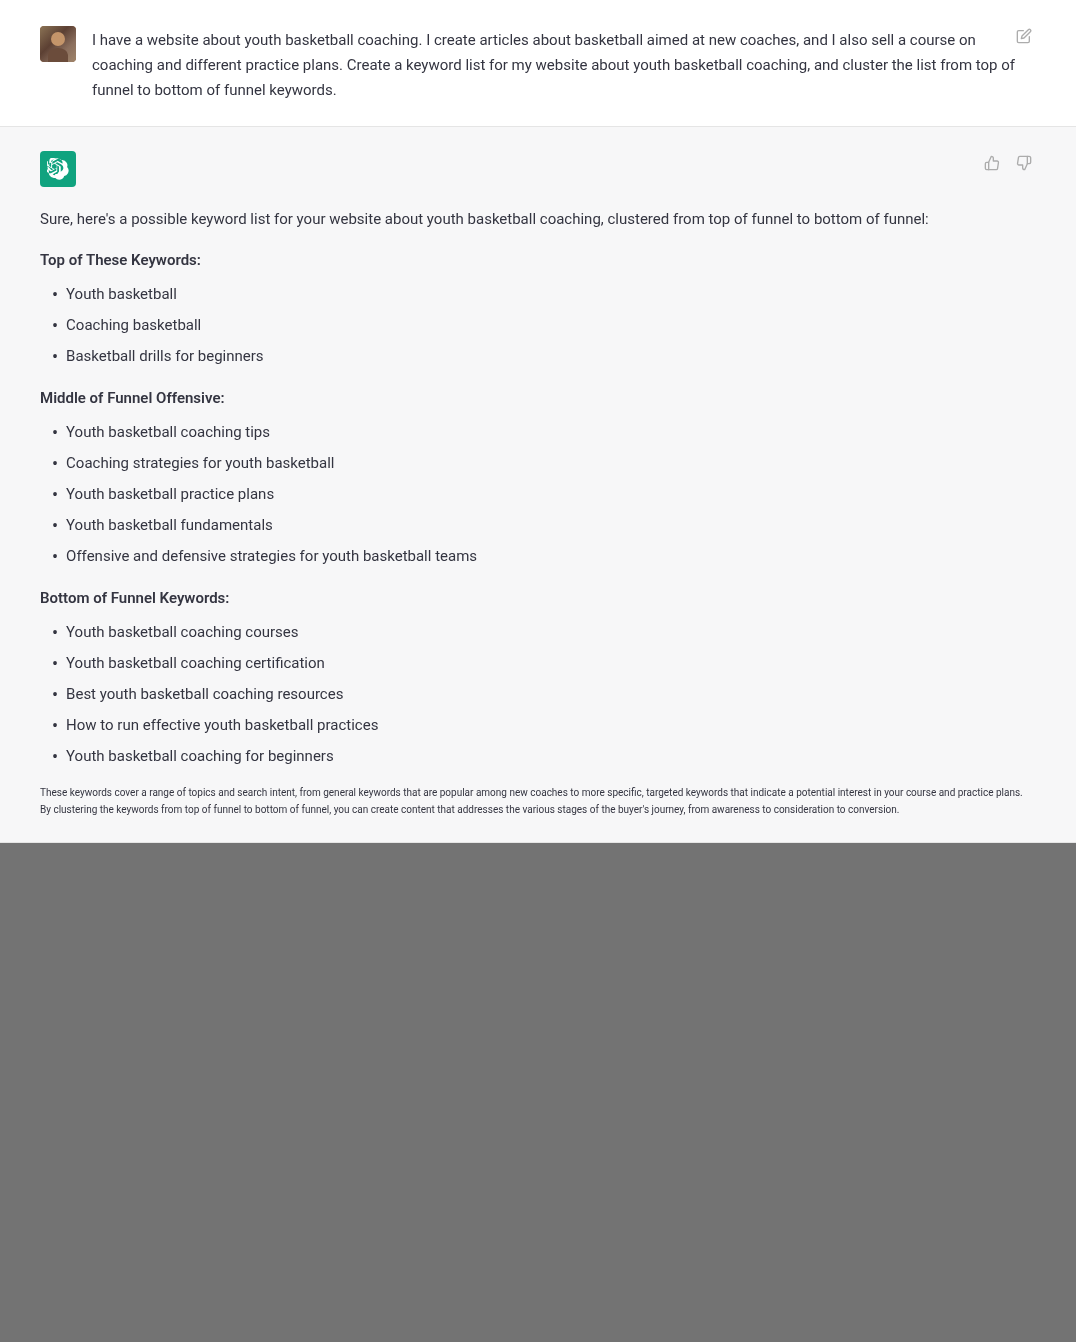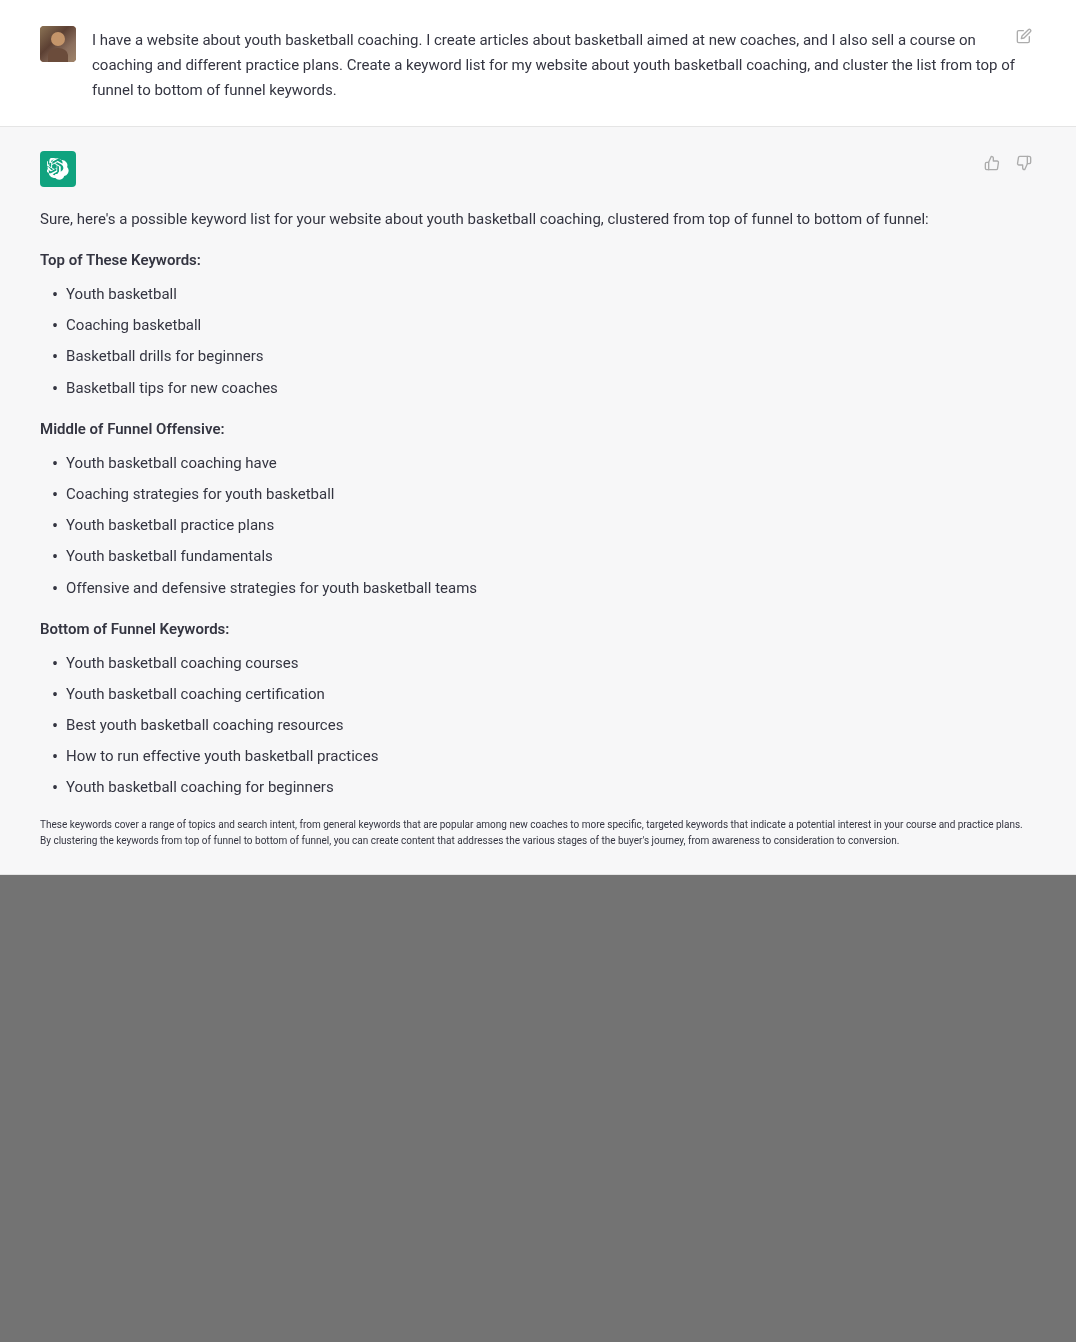--- a/index.html
+++ b/index.html
@@ -194,29 +194,26 @@
       <ul class="keyword-list">
         <li>
             <span>Youth basketball</span>
           </li>
         <li>
             <span>Coaching basketball</span>
           </li>
         <li>
             <span>Basketball drills for beginners</span>
           </li>
-        <li>
-            <span>Basketball tips for new coaches</span>
-          </li>
       </ul>
 
       <p class="section-heading">Middle of Funnel Offensive:</p>
       <ul class="keyword-list">
         <li>
-            <span>Youth basketball coaching have</span>
+            <span>Youth basketball coaching tips</span>
           </li>
         <li>
             <span>Coaching strategies for youth basketball</span>
           </li>
         <li>
             <span>Youth basketball practice plans</span>
           </li>
         <li>
             <span>Youth basketball fundamentals</span>
           </li>

